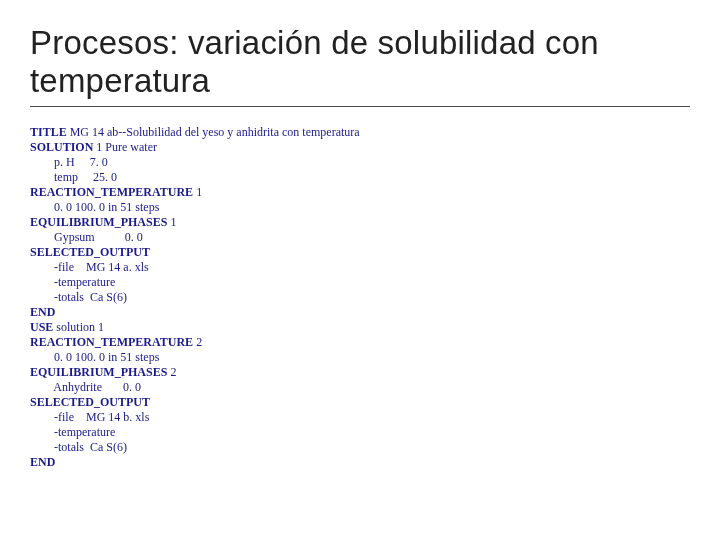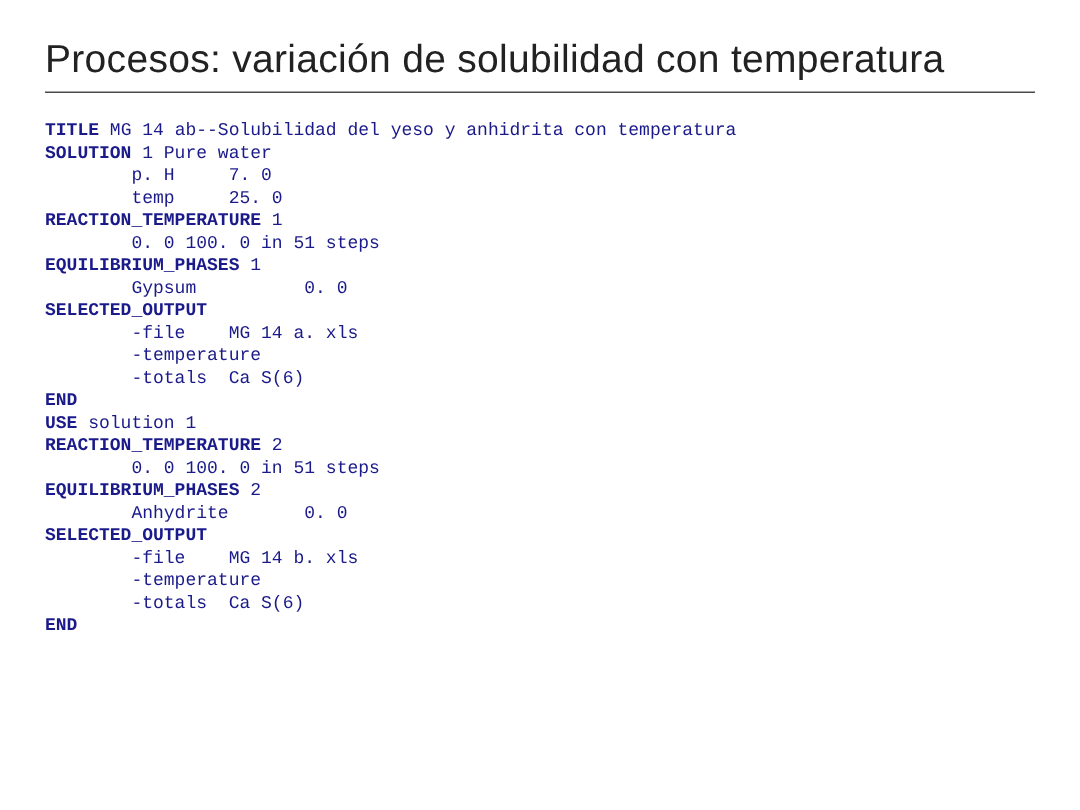--- a/index.html
+++ b/index.html
@@ -11,33 +11,33 @@
     font-family: Arial, Helvetica, sans-serif;
     overflow: hidden;
   }
   .slide {
     box-sizing: border-box;
     width: 720px;
     height: 540px;
     padding: 24px 30px 20px 30px;
   }
   .title {
-    font-size: 26px;
+    font-size: 33px;
     color: #222;
     font-weight: 400;
     margin: 0 0 6px 0;
     letter-spacing: 0.2px;
   }
   .rule {
     border: none;
     border-top: 1.5px solid #4a4a4a;
     margin: 0 0 18px 0;
   }
   .code {
-    font-family: Liberation Mono, monospace;
+    font-family: Liberation Serif, serif;
     font-size: 12px;
     line-height: 15px;
     color: #1a1a8a;
     white-space: pre;
   }
   .kw { font-weight: bold; }
 </style>
 </head>
 <body>
 

